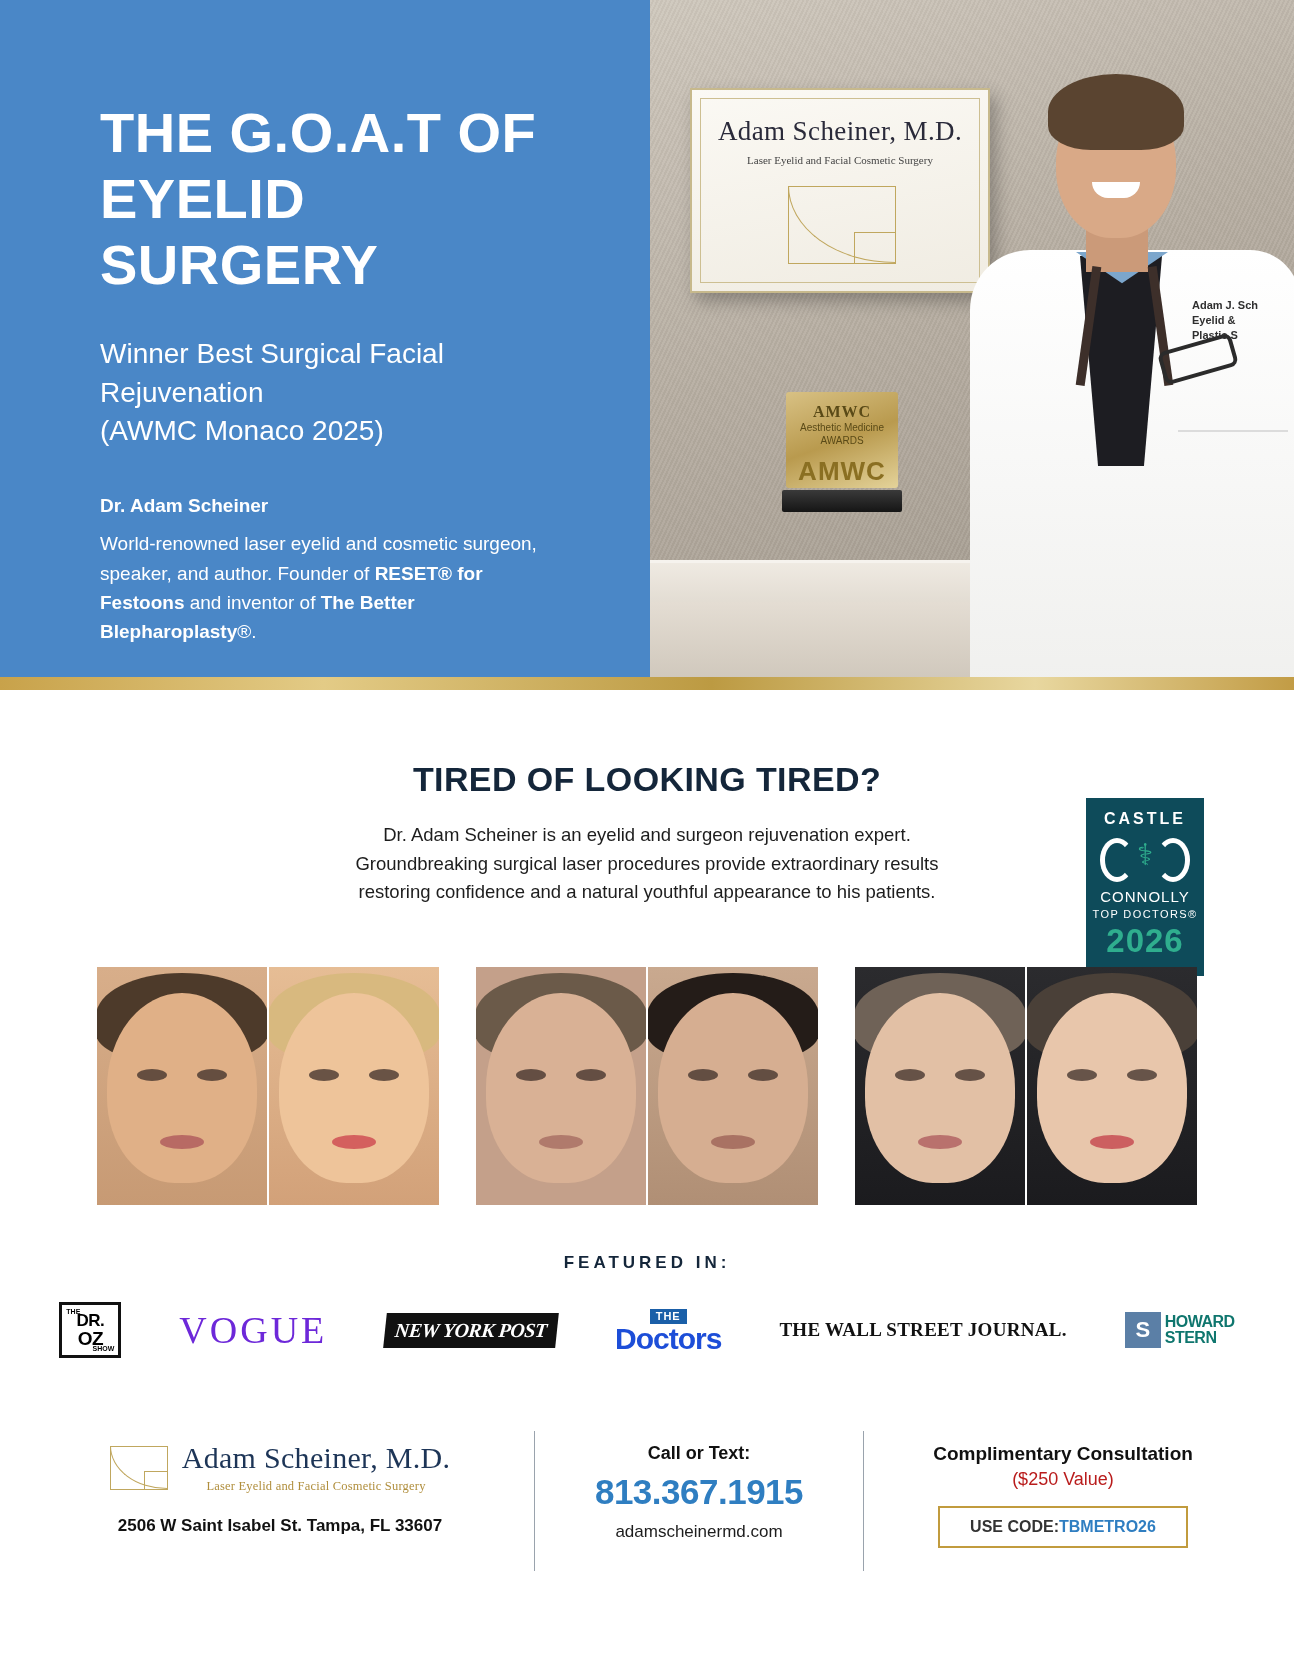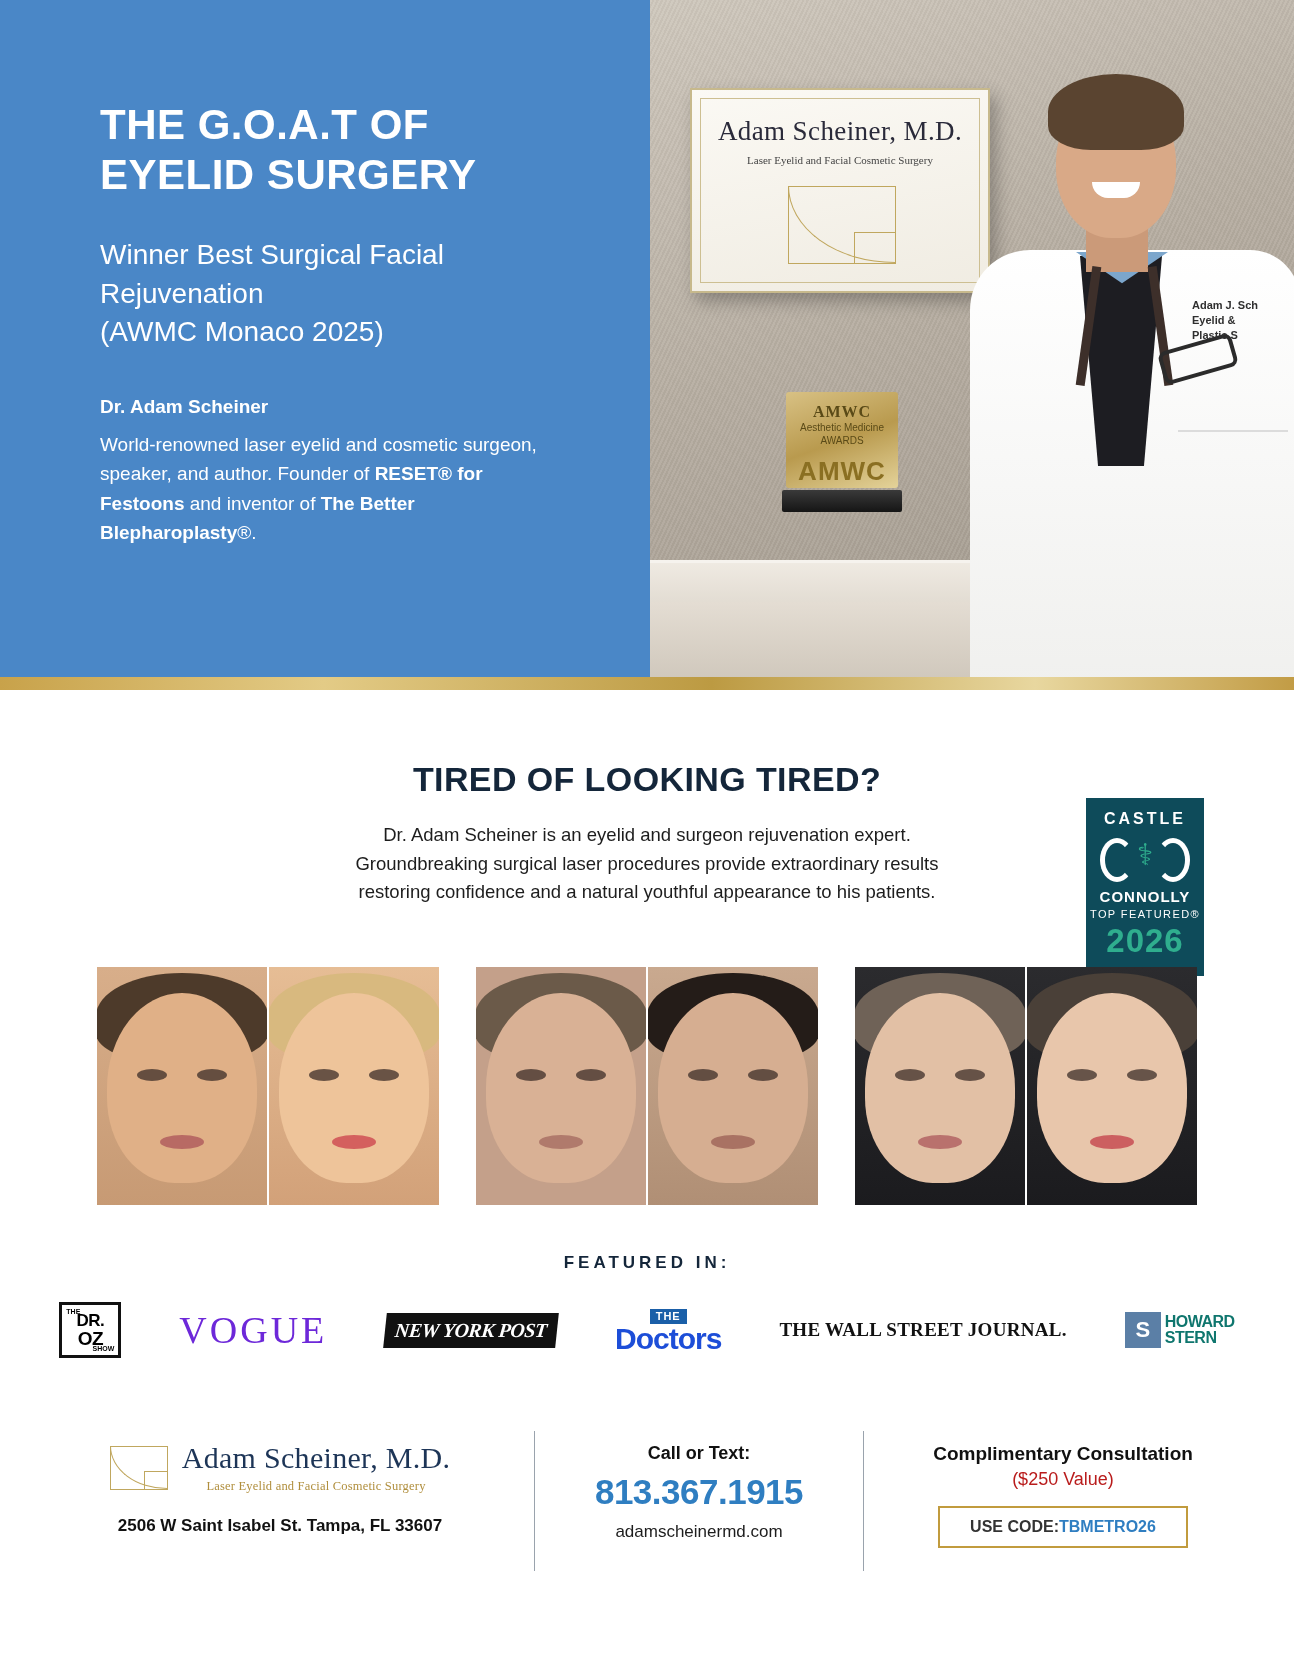--- a/index.html
+++ b/index.html
@@ -27,21 +27,21 @@
   }
   .hero-left {
     width: 650px;
     height: 690px;
     background: #4a87c7;
     padding: 100px 80px 0 100px;
     color: #ffffff;
     position: relative;
   }
   .hero-title {
-    font-size: 42px;
+    font-size: 56px;
     font-weight: bold;
     line-height: 1.18;
     letter-spacing: 0.5px;
     margin-bottom: 26px;
   }
   .hero-sub {
     font-size: 28px;
     line-height: 1.38;
     font-weight: 400;
     margin-bottom: 44px;
@@ -242,21 +242,21 @@
   .castle-c-left, .castle-c-right {
     position: absolute; top: 4px; width: 34px; height: 44px;
     border: 5px solid #ffffff; border-radius: 50%;
   }
   .castle-c-left { left: 14px; border-right-color: transparent; }
   .castle-c-right { right: 14px; border-left-color: transparent; }
   .castle-cad {
     position: absolute; left: 50%; top: 6px; transform: translateX(-50%);
     font-size: 30px; color: #2fae8e; line-height: 1;
   }
-  .castle-connolly { font-size: 15px; font-weight: bold; letter-spacing: 1px; margin-top: 2px; }
+  .castle-connolly { font-size: 15px; font-weight: normal; letter-spacing: 1px; margin-top: 2px; }
   .castle-topdocs { font-size: 11px; letter-spacing: 1.4px; margin-top: 3px; }
   .castle-year {
     font-size: 33px; font-weight: bold; color: #2fae8e; letter-spacing: 1px; margin-top: 2px;
   }
 
   
   .photos {
     display: flex;
     justify-content: center;
     gap: 37px;
@@ -482,21 +482,21 @@
   <div class="body-wrap">
 
     <div class="castle">
       <div class="castle-top">CASTLE</div>
       <div class="castle-mark">
         <div class="castle-c-left"></div>
         <div class="castle-c-right"></div>
         <div class="castle-cad">⚕</div>
       </div>
       <div class="castle-connolly">CONNOLLY</div>
-      <div class="castle-topdocs">TOP FEATURED®</div>
+      <div class="castle-topdocs">TOP DOCTORS®</div>
       <div class="castle-year">2026</div>
     </div>
 
     <div class="headline">TIRED OF LOOKING TIRED?</div>
     <div class="subcopy">
       <div>Dr. Adam Scheiner is an eyelid and surgeon rejuvenation expert.</div>
       <div>Groundbreaking surgical laser procedures provide extraordinary results</div>
       <div>restoring confidence and a natural youthful appearance to his patients.</div>
     </div>
 

